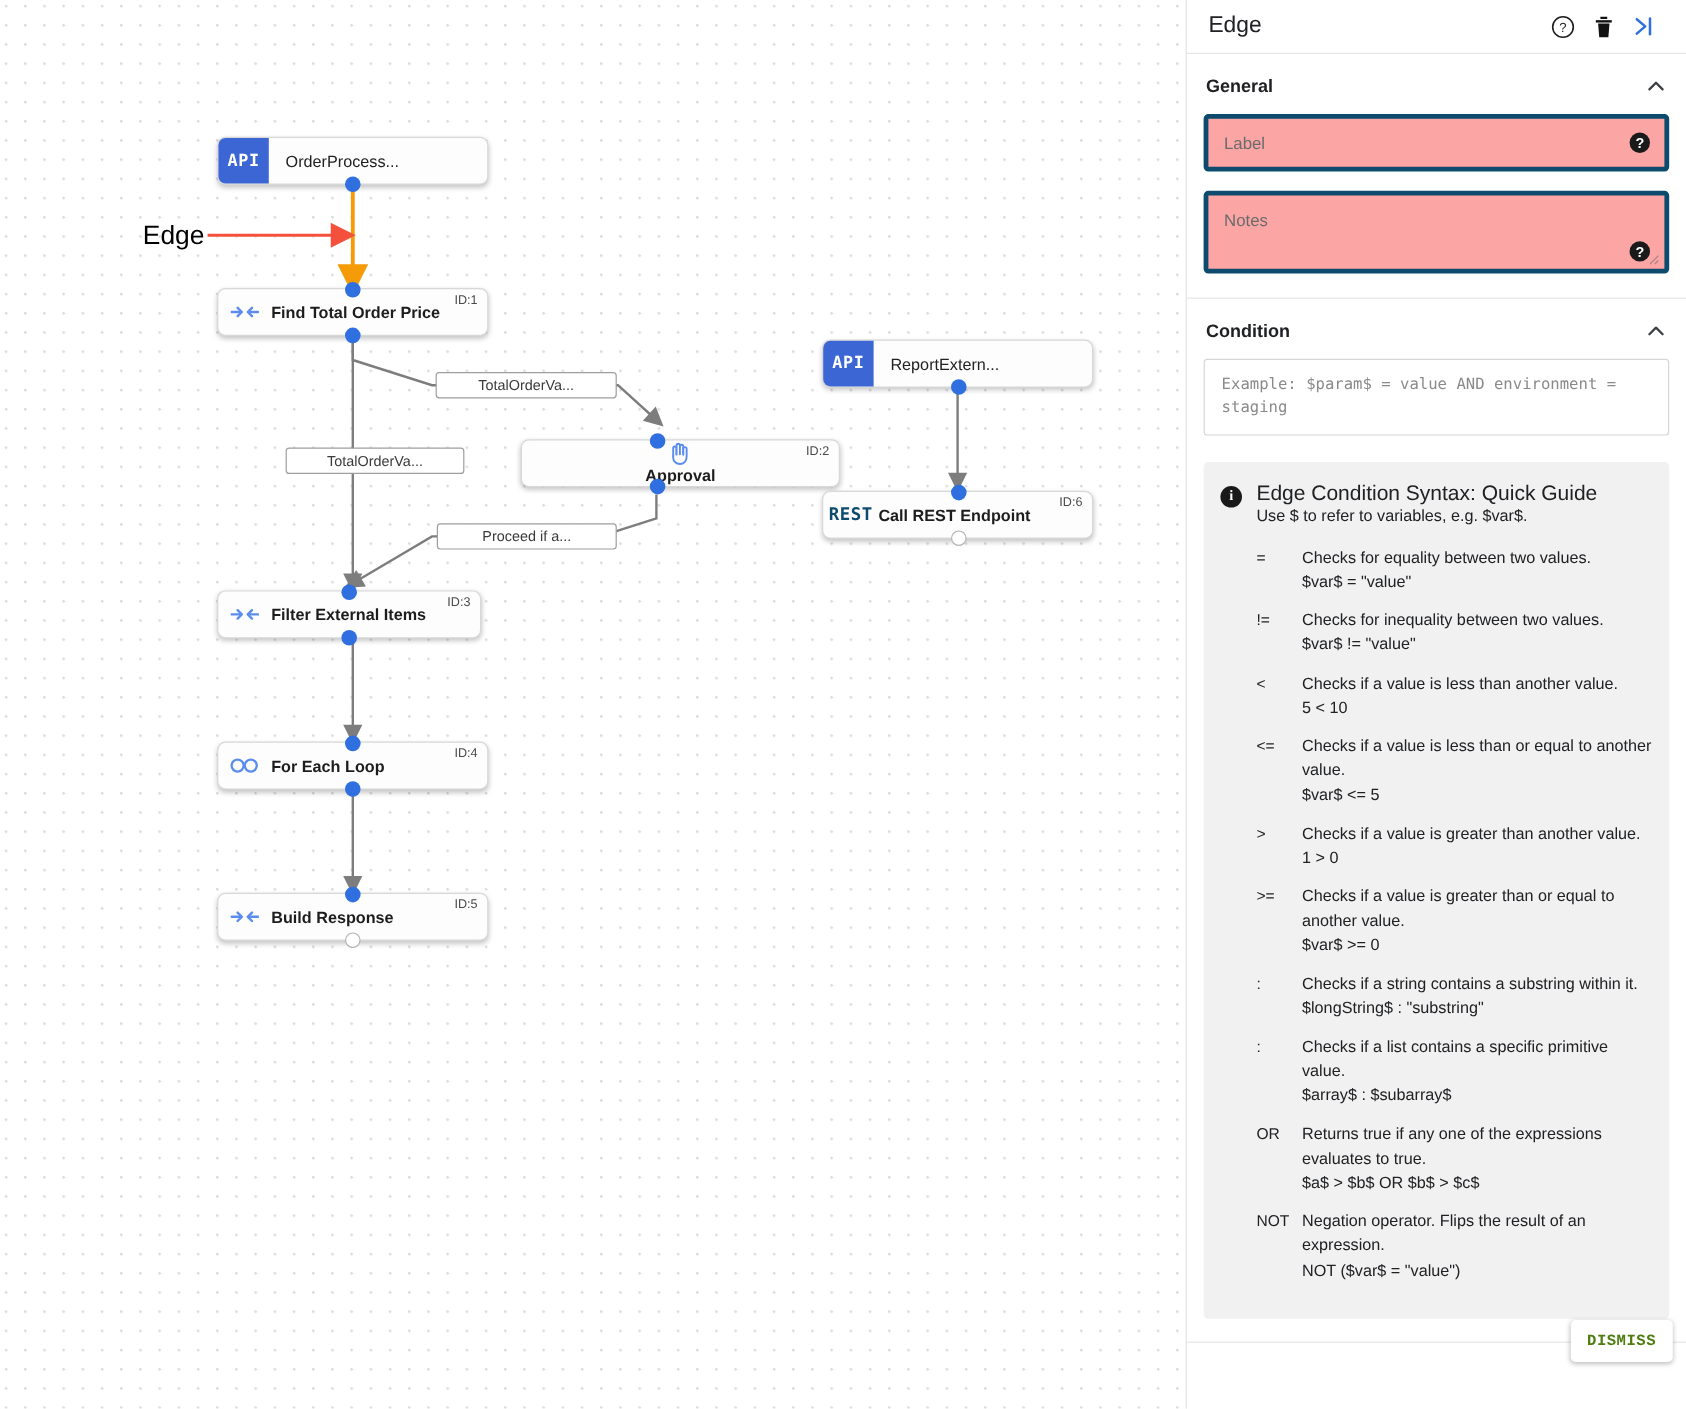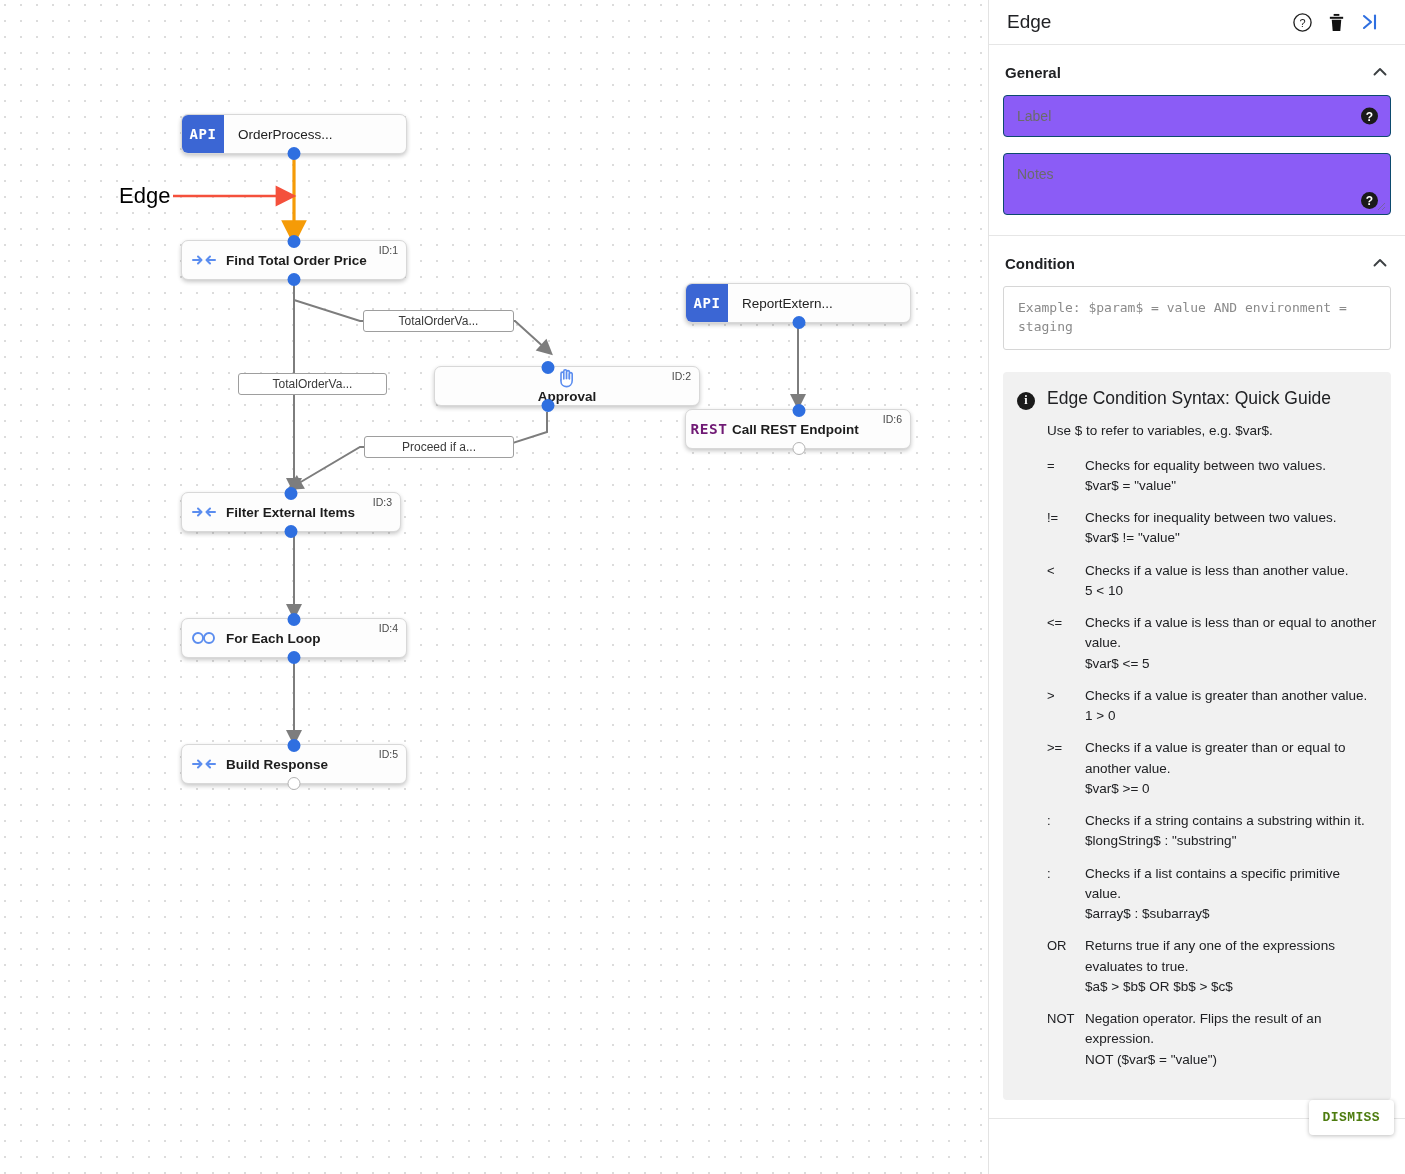--- a/index.html
+++ b/index.html
@@ -40,21 +40,21 @@
     background: #3b66d4;
     border-radius: 6px 0 0 6px;
     color: #fff;
     font-family: "DejaVu Sans Mono", monospace;
     font-weight: 700; font-size: 14px;
     letter-spacing: .5px;
     display: flex; align-items: center; justify-content: center;
     flex: none;
   }
   .node .badge.rest-badge {
-    background: transparent; color: #701a75;
+    background: transparent; color: #0c4a6e;
     width: 46px;
     font-size: 14.5px;
   }
   .node .nicon {
     width: 44px; flex: none;
     display: flex; align-items: center; justify-content: center;
     color: #5b8def;
   }
   .node .ntitle {
     font-size: 13.5px; font-weight: 700; color: #1d1d1d;
@@ -113,22 +113,22 @@
   .section { padding: 16px 14px 18px 14px; border-bottom: 1px solid #e6e6e6; }
   .section-head {
     display: flex; align-items: center; justify-content: space-between;
     padding: 2px 2px 0 2px; margin-bottom: 14px;
   }
   .section-title { font-size: 15px; font-weight: 700; color: #202124; }
   .chev { color: #3c4043; display: flex; }
 
   .field {
     position: relative;
-    border: 1px solid #0c4a6e; border-radius: 4px;
-    background: #8b5cf6;
+    border: 4px solid #0c4a6e; border-radius: 4px;
+    background: #fca5a5;
     margin-bottom: 16px;
   }
   .field input, .field textarea {
     width: 100%;
     border: 0; outline: none; background: transparent;
     font-family: "Liberation Sans", sans-serif;
     font-size: 14px; color: #202124;
     padding: 12px 44px 12px 13px;
     resize: none;
   }
@@ -164,21 +164,21 @@
     display: flex; gap: 12px;
   }
   .guide-info {
     flex: none; width: 18px; height: 18px; margin-top: 4px;
     border-radius: 50%; background: #1a1a1a; color: #fff;
     font-size: 12px; font-weight: 700;
     display: flex; align-items: center; justify-content: center;
     font-family: "Liberation Serif", serif;
   }
   .guide-body { flex: 1; }
-  .guide-title { font-size: 17.5px; color: #202124; margin-bottom: 14px; }
+  .guide-title { font-size: 17.5px; color: #202124; }
   .guide-lead { font-size: 13.5px; color: #202124; margin-bottom: 18px; }
   .op-row { display: flex; margin-bottom: 12px; }
   .op-sym {
     width: 38px; flex: none;
     font-size: 13px; color: #202124; line-height: 1.5;
   }
   .op-desc { flex: 1; font-size: 13.5px; color: #202124; line-height: 1.5; }
   .op-ex { font-size: 13.5px; color: #202124; line-height: 1.5; }
 
   #panel-footer {

